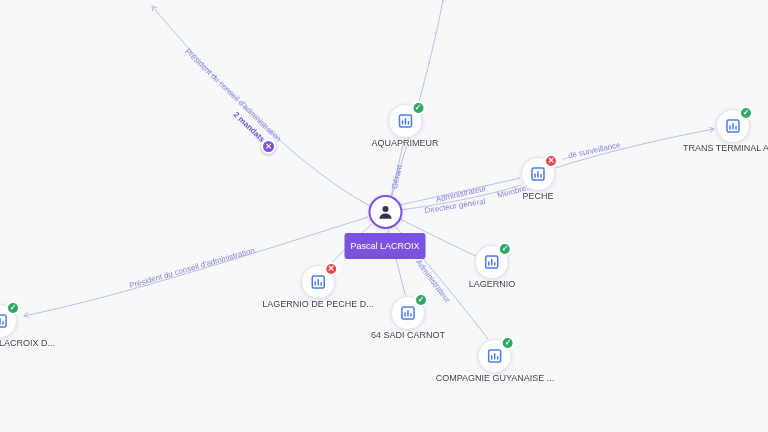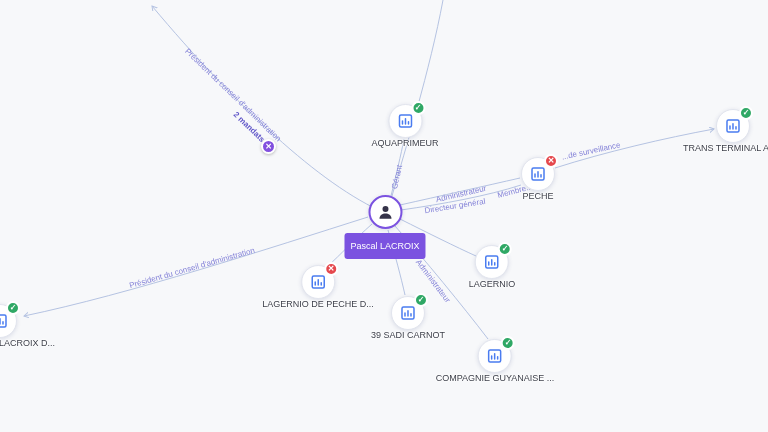--- a/index.html
+++ b/index.html
@@ -132,21 +132,21 @@
   </div>
 
   <div class="node" style="left:408px; top:296px">
     <div class="circle">
       <svg width="18" height="18" viewBox="0 0 24 24">
         <rect x="4" y="4" width="16" height="16" rx="2" fill="none" stroke="#4a7cf0" stroke-width="2"></rect>
         <path d="M8 16v-4 M12 16v-7 M16 16v-3" stroke="#4a7cf0" stroke-width="2" stroke-linecap="round"></path>
       </svg>
       <span class="badge active">✓</span>
     </div>
-    <div class="node-label">39 SADI CARNOT</div>
+    <div class="node-label">64 SADI CARNOT</div>
   </div>
 
   <div class="node" style="left:495px; top:339px">
     <div class="circle">
       <svg width="18" height="18" viewBox="0 0 24 24">
         <rect x="4" y="4" width="16" height="16" rx="2" fill="none" stroke="#4a7cf0" stroke-width="2"></rect>
         <path d="M8 16v-4 M12 16v-7 M16 16v-3" stroke="#4a7cf0" stroke-width="2" stroke-linecap="round"></path>
       </svg>
       <span class="badge active">✓</span>
     </div>

